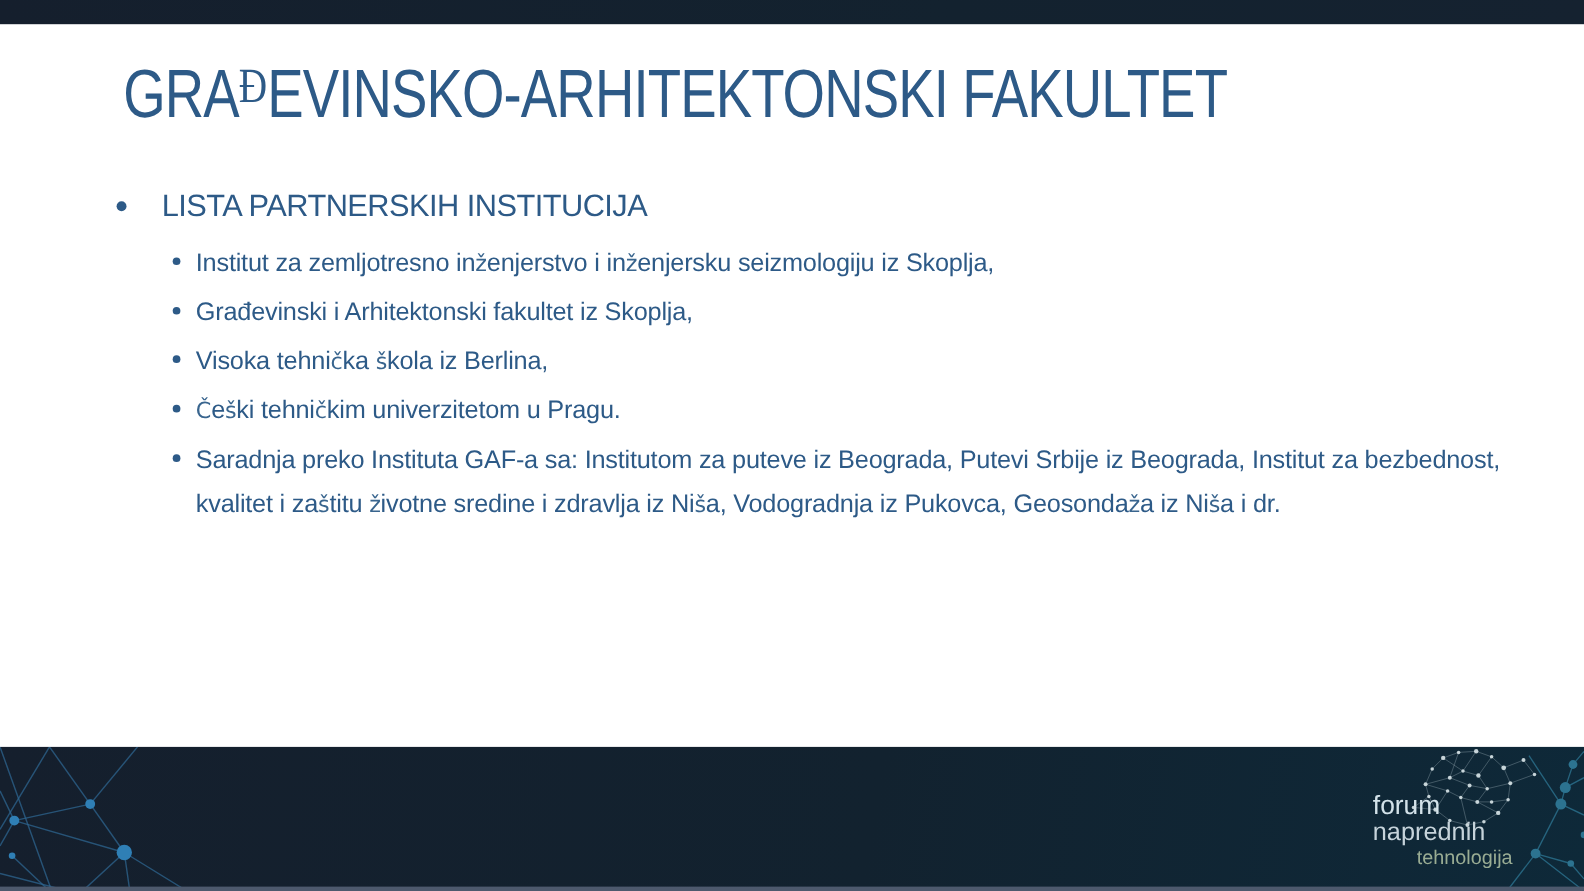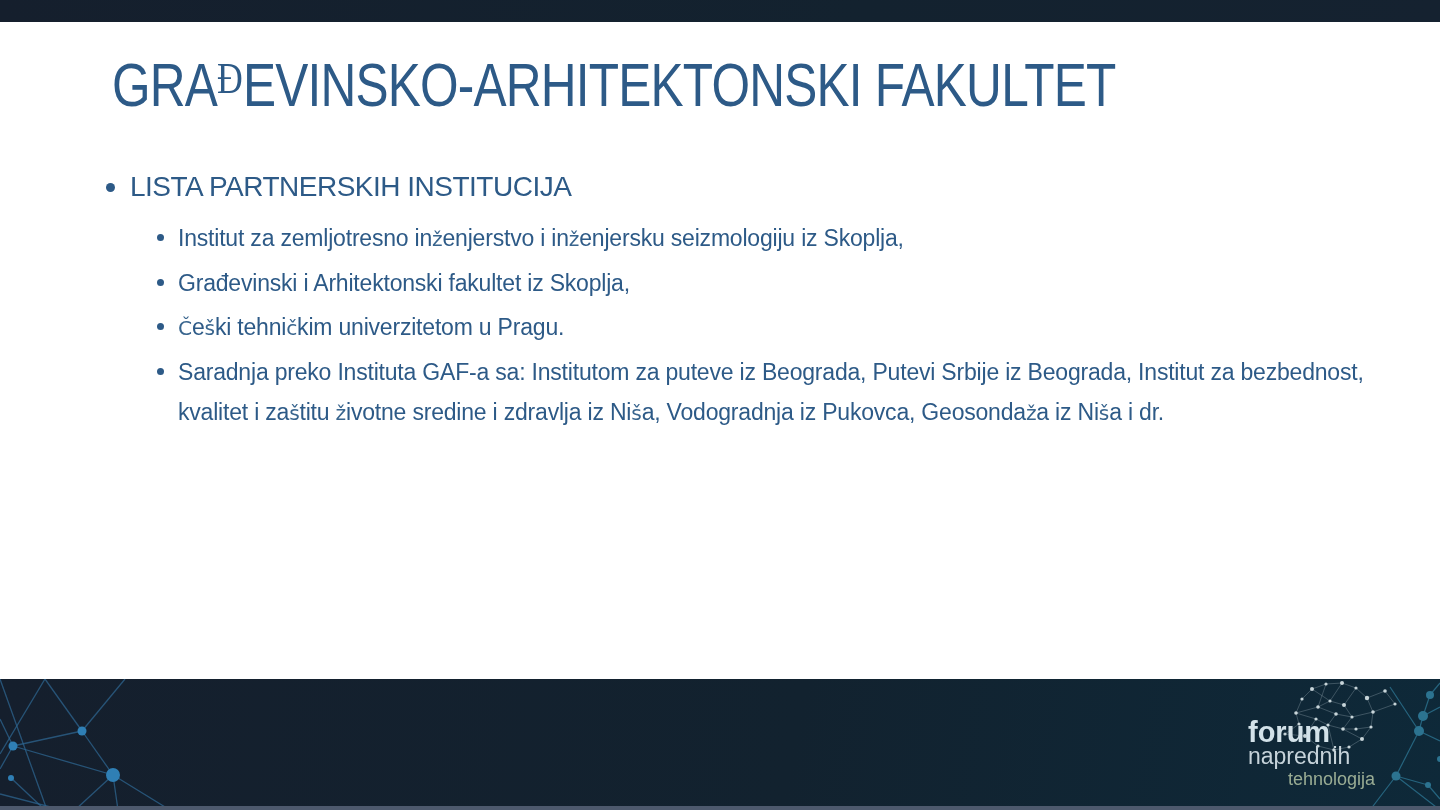--- a/index.html
+++ b/index.html
@@ -19,21 +19,21 @@
     white-space:nowrap;letter-spacing:-1px;
     transform:scaleX(.80);transform-origin:0 50%;
   }
   .slide-title .fb{
     font-family:"Liberation Serif",serif;
     font-size:.72em;font-weight:400;vertical-align:.30em;letter-spacing:0;
   }
   
   .l1-row{
     position:absolute;left:106px;top:170px;
-    display:flex;align-items:center;gap:15px;
+    display:flex;align-items:center;gap:32px;
   }
   .b1{width:9px;height:9px;border-radius:50%;background:#2d5a87;flex:0 0 auto;}
   .l1-text{
     font-size:28px;line-height:34px;color:#2d5a87;letter-spacing:-.5px;
     white-space:nowrap;
   }
   
   .bullets{
     position:absolute;left:155px;top:218px;width:1270px;
     margin:0;padding:0;list-style:none;
@@ -55,21 +55,21 @@
     background:linear-gradient(100deg,#151f2d 0%,#12222f 55%,#0e2939 100%);
   }
   .net-svg{position:absolute;left:0;top:0;width:1440px;height:131px;display:block;}
   .bottom-strip{
     position:absolute;left:0;bottom:0;width:1440px;height:4px;background:#4d596d;
   }
   .logo-text{
     position:absolute;left:1248px;top:42px;display:flex;flex-direction:column;
     line-height:23.5px;z-index:2;
   }
-  .lt1{font-size:29px;font-weight:700;color:#d3e2e9;}
+  .lt1{font-size:24px;font-weight:400;color:#d3e2e9;}
   .lt2{font-size:23px;font-weight:400;color:#c6d3da;}
   .lt3{font-size:18px;font-weight:400;color:#a9bb9e;opacity:.9;margin-left:40px;}
 </style>
 </head>
 <body>
 
 <div class="slide">
 
   <div class="top-bar"></div>
 
@@ -77,20 +77,21 @@
     <h1 class="slide-title">GRA<span class="fb">Đ</span>EVINSKO-ARHITEKTONSKI FAKULTET</h1>
 
     <div class="l1-row">
       <span class="b1"></span>
       <span class="l1-text">LISTA PARTNERSKIH INSTITUCIJA</span>
     </div>
 
     <ul class="bullets">
       <li>Institut za zemljotresno in<span class="fb">ž</span>enjerstvo i in<span class="fb">ž</span>enjersku seizmologiju iz Skoplja,</li>
       <li>Građevinski i Arhitektonski fakultet iz Skoplja,</li>
+      <li>Visoka tehni<span class="fb">č</span>ka <span class="fb">š</span>kola iz Berlina,</li>
       <li><span class="fb">Č</span>e<span class="fb">š</span>ki tehni<span class="fb">č</span>kim univerzitetom u Pragu.</li>
       <li>Saradnja preko Instituta GAF-a sa: Institutom za puteve iz Beograda, Putevi Srbije iz Beograda, Institut za bezbednost, kvalitet i za<span class="fb">š</span>titu <span class="fb">ž</span>ivotne sredine i zdravlja iz Ni<span class="fb">š</span>a, Vodogradnja iz Pukovca, Geosonda<span class="fb">ž</span>a iz Ni<span class="fb">š</span>a i dr.</li>
     </ul>
   </main>
 
   <footer class="bottom-bar">
     <svg class="net-svg" viewBox="0 0 1440 131">
 
       <g stroke="#2d6690" stroke-width="1.3" stroke-opacity=".75" fill="none">
         <path d="M0,0 L47,131"></path>

